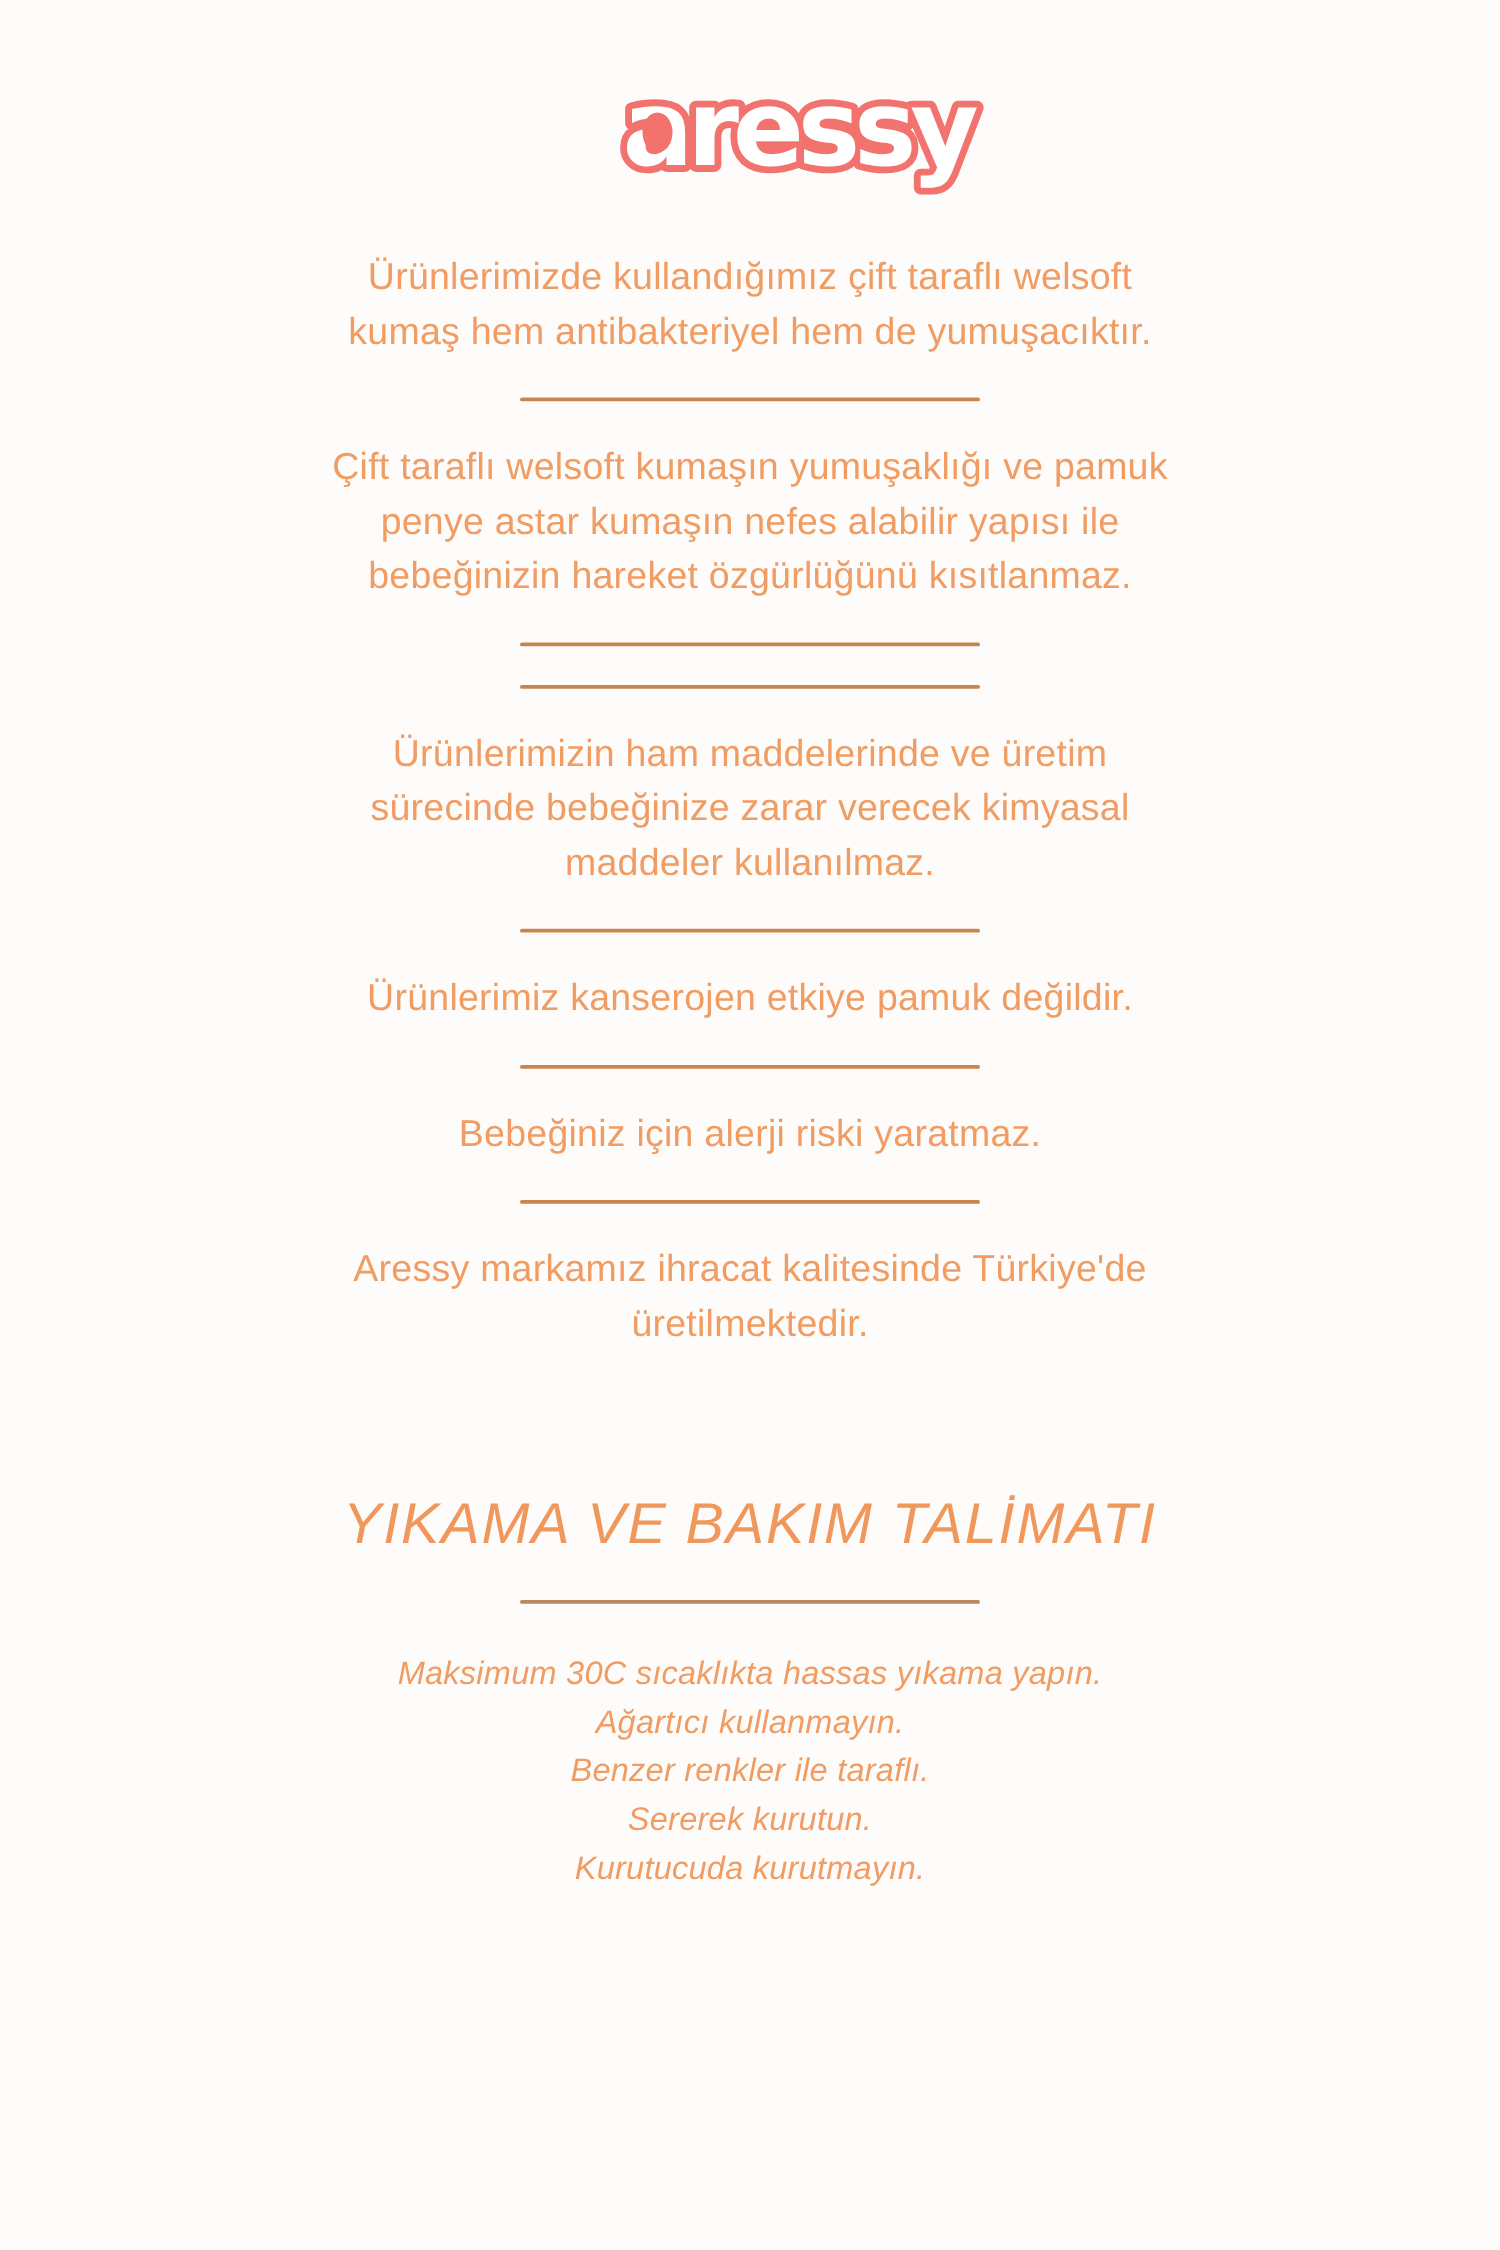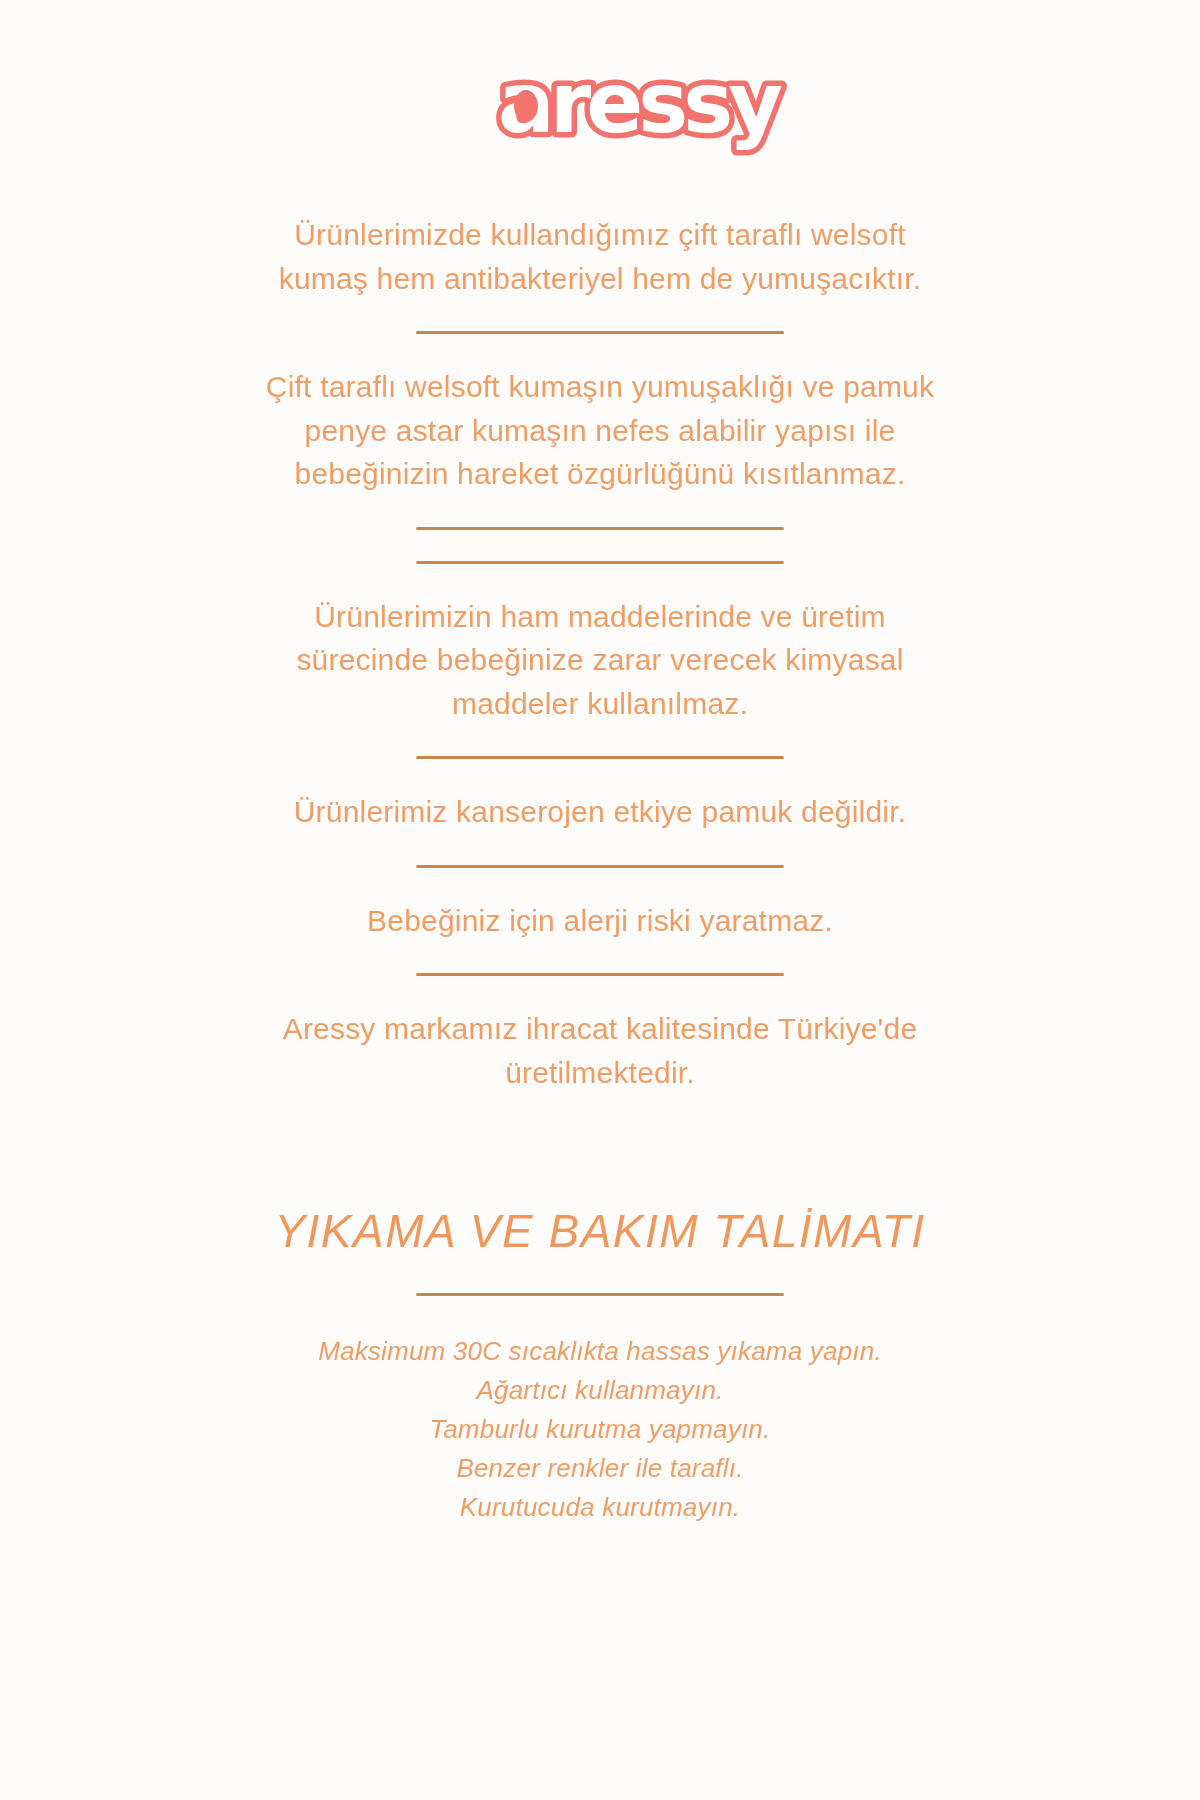--- a/index.html
+++ b/index.html
@@ -35,21 +35,21 @@
     font-size: 84px;
     letter-spacing: -5px;
     fill: #ffffff;
     stroke: #f2736e;
     stroke-width: 11px;
     stroke-linejoin: round;
     paint-order: stroke fill;
   }
   .content {
     width: 820px;
-    margin: 17px auto;
+    margin: 4px auto;
     padding-top: 26px;
     text-align: center;
   }
   .para {
     margin: 0;
     font-size: 30px;
     line-height: 1.45;
     color: #f09c63;
     white-space: pre-line;
     letter-spacing: 0.2px;
@@ -123,20 +123,20 @@
 
     <p class="para">Aressy markamız ihracat kalitesinde Türkiye'de
 üretilmektedir.</p>
 
     <section class="care-section">
       <h1 class="care-title">YIKAMA VE BAKIM TALİMATI</h1>
       <div class="divider heading-divider"></div>
       <div class="care-list">
         <p>Maksimum 30C sıcaklıkta hassas yıkama yapın.</p>
         <p>Ağartıcı kullanmayın.</p>
-        <p>Tamburlu kurutma yapmayın.</p>
         <p>Benzer renkler ile taraflı.</p>
+        <p>Sererek kurutun.</p>
         <p>Kurutucuda kurutmayın.</p>
       </div>
     </section>
 
   </main>
 </div>
 
 </body></html>

